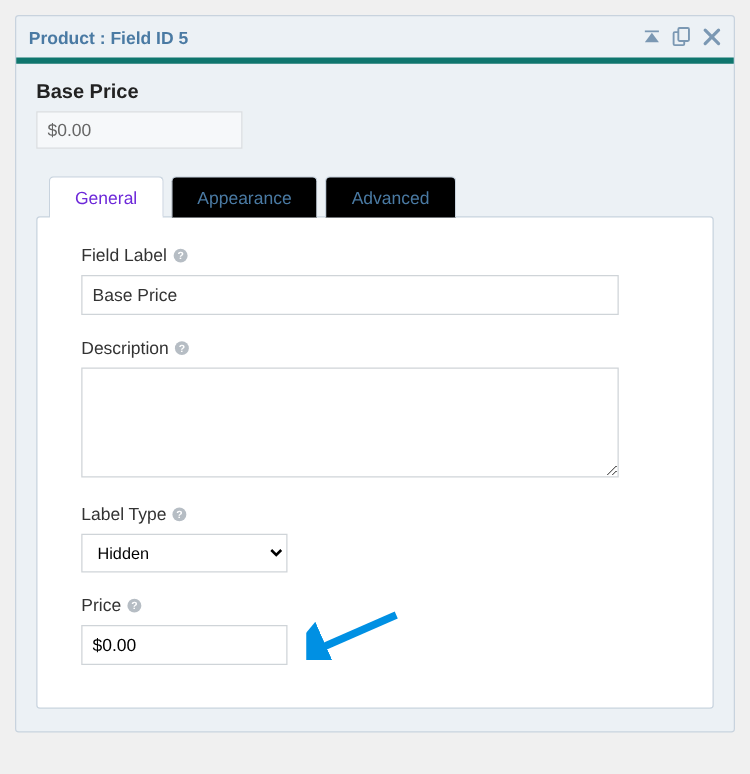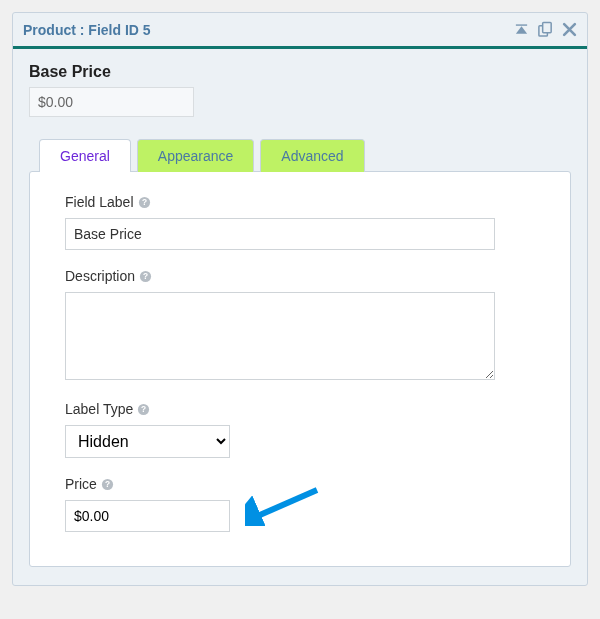--- a/index.html
+++ b/index.html
@@ -14,21 +14,21 @@
   .panel {
     background: #ecf1f5;
     border: 1px solid #c8d3de;
     border-radius: 3px;
     width: 576px;
   }
   .panel-header {
     display: flex;
     align-items: center;
     padding: 8px 10px;
-    border-bottom: 3px solid #0f766e;
+    border-bottom: 5px solid #0f766e;
   }
   .panel-title {
     color: #4a7aa3;
     font-weight: 600;
     font-size: 14px;
     flex: 1;
   }
   .header-actions {
     display: flex;
     align-items: center;
@@ -65,21 +65,21 @@
     display: flex;
     gap: 6px;
     margin-left: 10px;
     position: relative;
     z-index: 2;
   }
   .tab {
     padding: 8px 20px;
     border: 1px solid #c8d3de;
     border-bottom: none;
-    background: #bef264;
+    background: #000000;
     color: #4a7aa3;
     border-radius: 4px 4px 0 0;
     font-size: 14px;
     cursor: pointer;
   }
   .tab.active {
     background: #fff;
     color: #6d28d9;
     position: relative;
   }
@@ -125,21 +125,21 @@
     height: 88px;
     border: 1px solid #cfd4d8;
     padding: 7px 8px;
     font-size: 14px;
     resize: both;
   }
   .select {
     width: 165px;
     border: 1px solid #cfd4d8;
     padding: 6px 8px;
-    font-size: 16px;
+    font-size: 13px;
     background: #fff;
     -webkit-appearance: menulist;
     appearance: menulist;
   }
   .small-input {
     width: 165px;
     border: 1px solid #cfd4d8;
     padding: 7px 8px;
     font-size: 14px;
   }

